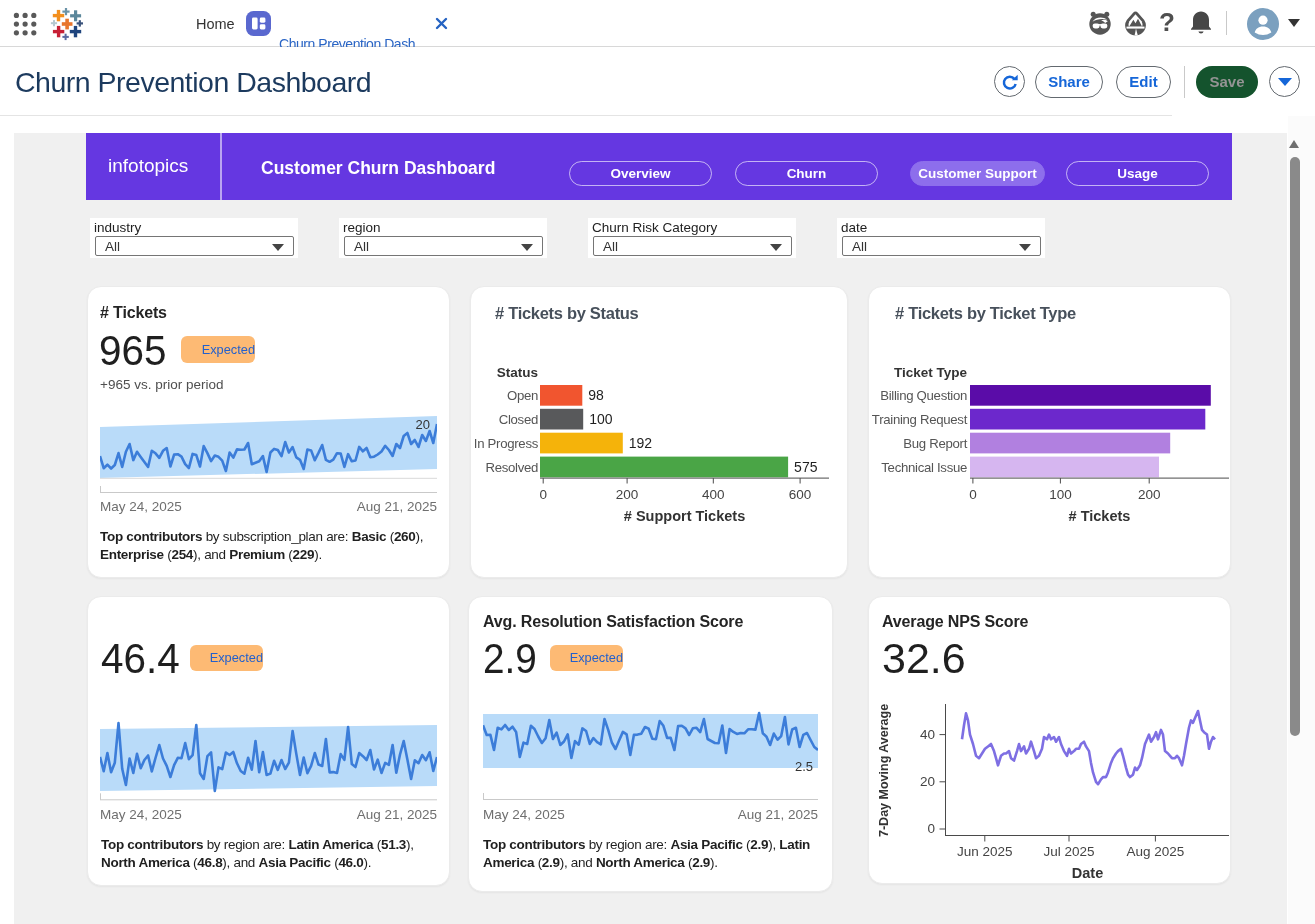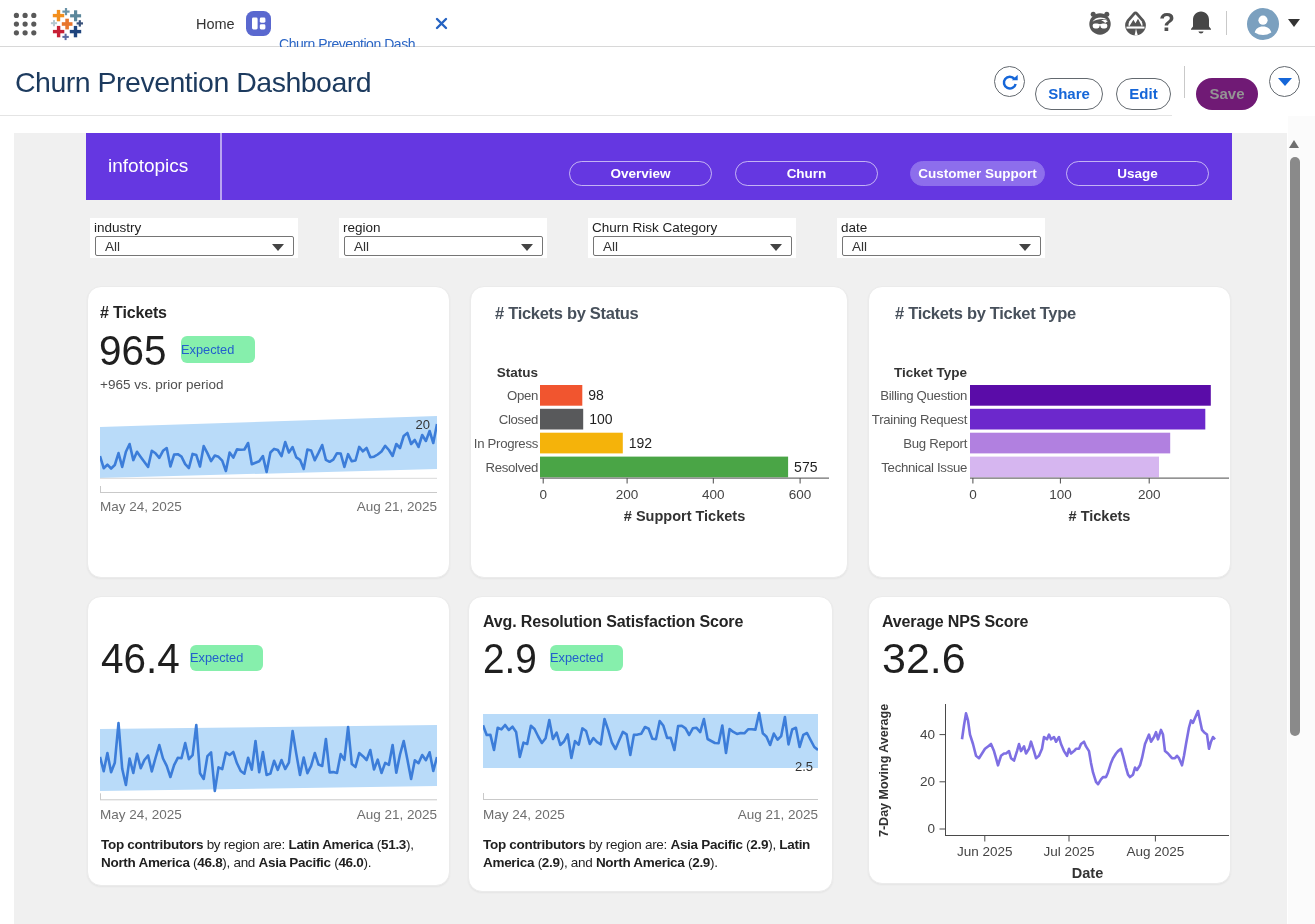--- a/index.html
+++ b/index.html
@@ -8,42 +8,42 @@
 #page { position:relative; width:1315px; height:924px;padding-left:17px; }
 
 #topbar { position:absolute; left:0; top:0; width:1315px; height:47px; background:#fff; border-bottom:1px solid #d8d8d8; }
 #home { position:absolute; left:196px; top:16px; font-size:14.5px; color:#333; }
 #tabtxt { position:absolute; left:279px; top:15px; font-size:14px; letter-spacing:-0.45px; color:#2a65c5;margin-top:21px; }
 #underline { position:absolute; left:237px; top:47px; width:220px; height:4px; background:#2061c3; border-radius:2px; }
 
 #titlebar { position:absolute; left:0; top:47px; width:1172px; height:69px; background:#fff; border-bottom:1px solid #e4e4e4; }
 #title { position:absolute; left:15px; top:19px; font-size:28.5px; color:#1c3a5e; letter-spacing:-0.5px; }
 .pillbtn { position:absolute; top:19px; height:32px; border:1px solid #63696f; border-radius:16px; background:#fff;
-  color:#1566d8; font-size:15px; font-weight:bold; text-align:center; line-height:30px;margin-top:12px; }
+  color:#1566d8; font-size:15px; font-weight:bold; text-align:center; line-height:30px; }
 .circbtn { position:absolute; top:19px; width:31px; height:31px; border:1px solid #63696f; border-radius:50%; background:#fff; }
 
 #vizbg { position:absolute; left:14px; top:133px; width:1273px; height:791px; background:#f0f0f0; }
 #sbtrack { position:absolute; left:1288px; top:116px; width:27px; height:808px; background:#fbfbfb; }
 #sbthumb { position:absolute; left:1290px; top:157px; width:10px; height:579px; background:#8a8a8a; border-radius:5px; }
 
 #banner { position:absolute; left:86px; top:133px; width:1146px; height:67px; background:#6537e1; }
 .npill { position:absolute; top:28px; height:25px; border:1px solid rgba(255,255,255,0.62); border-radius:13px;
   color:#fff; font-size:13.5px; font-weight:bold; text-align:center; line-height:24px; }
 
 .fbox { position:absolute; top:218px; width:208px; height:40px; background:#fff; }
 .flabel { position:absolute; left:4px; top:2px; font-size:13.5px; color:#222; }
 .fsel { position:absolute; left:5px; top:18px; width:199px; height:20px; border:1px solid #757575; border-radius:2px; background:#fff; }
 .fsel span { position:absolute; left:9px; top:2px; font-size:13.5px; color:#333; }
 .fsel .tri { position:absolute; right:9px; top:7px; width:0; height:0; border-left:6.5px solid transparent; border-right:6.5px solid transparent; border-top:7px solid #444; }
 
 .card { position:absolute; background:#fff; border:1px solid #ebebeb; border-radius:14px; box-shadow:0 1px 2px rgba(0,0,0,0.05); }
 .h1c { position:absolute; font-size:16px; font-weight:bold; letter-spacing:-0.15px; color:#242424; }
 .h2c { position:absolute; font-size:16.5px; font-weight:bold; letter-spacing:-0.3px; color:#47505b; }
 .bignum { position:absolute; font-size:43px; color:#1f1f1f; line-height:1; }
-.exp { position:absolute; width:74px; height:27px; background:#86efac; border-radius:6px; color:#2360cc; font-size:12.8px; text-align:left; line-height:27px; }
+.exp { position:absolute; width:74px; height:27px; background:#fdba74; border-radius:6px; color:#2360cc; font-size:12.8px; text-align:right; line-height:27px; }
 .sub { position:absolute; font-size:13.5px; color:#4f4f4f; }
 .dates { position:absolute; font-size:13.5px; color:#6f6f6f; }
 .dates .r { float:right; }
 .contrib { position:absolute; font-size:13.5px; letter-spacing:-0.3px; line-height:17.6px; color:#1f1f1f; }
 svg text { font-family:"Liberation Sans",sans-serif; }
 </style>
 </head>
 <body>
 <div id="page">
 
@@ -130,33 +130,34 @@
 <div id="titlebar">
   <div id="title">Churn Prevention Dashboard</div>
   <div class="circbtn" style="left:994px"></div>
   <svg class="abs" style="left:1001px;top:27px" width="18" height="18" viewBox="0 0 18 18">
     <path d="M13.4 4.9 A5.9 5.9 0 1 0 14.6 9.9" fill="none" stroke="#1566d8" stroke-width="2.5"></path>
     <polygon points="10.9,6.3 16.7,6.3 16.7,0.7" fill="#1566d8"></polygon>
   </svg>
   <div class="pillbtn" style="left:1035px;width:68px">Share</div>
   <div class="pillbtn" style="left:1116px;width:55px">Edit</div>
   <div class="abs" style="left:1184px;top:19px;width:1px;height:32px;background:#c9c9c9"></div>
-  <div class="pillbtn" style="left:1196px;width:62px;background:#701a75;border:none;color:#949494;line-height:32px">Save</div>
+  <div class="pillbtn" style="left:1196px;width:62px;background:#14532d;border:none;color:#949494;line-height:32px">Save</div>
   <div class="circbtn" style="left:1269px"></div>
   <div class="abs" style="left:1278px;top:31px;width:0;height:0;border-left:7px solid transparent;border-right:7px solid transparent;border-top:8.5px solid #1566d8"></div>
 </div>
 
 <div id="vizbg"></div>
 <div id="sbtrack"></div>
 <div class="abs" style="left:1289px;top:140px;width:0;height:0;border-left:5.5px solid transparent;border-right:5.5px solid transparent;border-bottom:8px solid #707070"></div>
 <div id="sbthumb"></div>
 
 <div id="banner">
   <div class="abs" style="left:22px;top:22px;font-size:19px;color:#fff;">infotopics</div>
   <div class="abs" style="left:134px;top:0px;width:1.5px;height:67px;background:rgba(255,255,255,0.55)"></div>
+  <div class="abs" style="left:175px;top:25px;font-size:17.5px;font-weight:bold;letter-spacing:0px;color:#fff;">Customer Churn Dashboard</div>
   <div class="npill" style="left:483px;width:143px">Overview</div>
   <div class="npill" style="left:649px;width:143px">Churn</div>
   <div class="npill" style="left:824px;width:135px;background:#8d6eec;border-color:#8d6eec">Customer Support</div>
   <div class="npill" style="left:980px;width:143px">Usage</div>
 </div>
 
 <div class="fbox" style="left:90px">
       <div class="flabel">industry</div>
   <div class="fsel">
         <span>All</span>
@@ -192,20 +193,21 @@
 <div class="sub" style="left:100px;top:377px">+965 vs. prior period</div>
 <svg class="abs" style="left:100px;top:410px" width="337" height="90" viewBox="0 0 337 90">
   <polygon points="0,17 337,6 337,59 0,68" fill="#b9dbf9"></polygon>
   <line x1="0" y1="68.3" x2="337" y2="68.3" stroke="#d9d9d9" stroke-width="1"></line>
   <polyline points="0.0,46.1 3.7,58.2 7.4,54.7 11.1,58.5 14.8,55.0 18.5,43.1 22.2,56.9 25.9,41.7 29.6,34.0 33.3,50.1 37.0,41.8 40.7,47.0 44.4,52.1 48.1,57.0 51.8,40.7 55.5,43.3 59.3,47.8 63.0,40.8 66.7,38.0 70.4,56.5 74.1,44.6 77.8,44.2 81.5,46.6 85.2,54.1 88.9,58.0 92.6,43.9 96.3,45.1 100.0,56.5 103.7,36.0 107.4,43.1 111.1,51.1 114.8,45.5 118.5,46.8 122.2,50.6 125.9,61.0 129.6,42.5 133.3,47.6 137.0,39.4 140.7,39.7 144.4,39.5 148.1,33.0 151.8,54.2 155.5,52.7 159.2,51.2 162.9,46.1 166.6,62.0 170.4,42.5 174.1,38.9 177.8,40.0 181.5,46.1 185.2,32.0 188.9,42.5 192.6,37.1 196.3,47.4 200.0,49.8 203.7,59.0 207.4,39.6 211.1,40.4 214.8,50.2 218.5,42.9 222.2,35.0 225.9,49.9 229.6,51.8 233.3,49.6 237.0,43.2 240.7,43.6 244.4,57.0 248.1,44.2 251.8,51.3 255.5,50.5 259.2,36.9 262.9,41.3 266.6,38.0 270.3,47.3 274.0,46.7 277.7,44.5 281.5,41.5 285.2,35.8 288.9,40.0 292.6,46.0 296.3,34.0 300.0,38.0 303.7,26.0 307.4,23.0 311.1,34.0 314.8,30.0 318.5,37.0 322.2,25.0 325.9,31.0 329.6,21.0 333.3,33.0 337.0,14.0" fill="none" stroke="#3c7dd9" stroke-width="2.6" stroke-linejoin="round"></polyline>
   <text x="330" y="19" font-size="13" fill="#333" text-anchor="end">20</text>
   <line x1="0" y1="82.5" x2="337" y2="82.5" stroke="#c9c9c9" stroke-width="1"></line>
   <line x1="0.5" y1="76" x2="0.5" y2="82.5" stroke="#c9c9c9" stroke-width="1"></line>
 </svg>
 <div class="dates" style="left:100px;top:499px;width:337px"><span>May 24, 2025</span><span class="r">Aug 21, 2025</span></div>
+<div class="contrib" style="left:100px;top:528px;width:340px"><b>Top contributors</b> by subscription_plan are: <b>Basic</b> (<b>260</b>),<br><b>Enterprise</b> (<b>254</b>), and <b>Premium</b> (<b>229</b>).</div>
 
 <div class="card" style="left:470px;top:286px;width:378px;height:292px"></div>
 <div class="h2c" style="left:495px;top:304px"># Tickets by Status</div>
 <svg class="abs" style="left:470px;top:360px" width="378" height="175" viewBox="0 0 378 175">
   <text x="68" y="17" font-size="13.5" font-weight="bold" fill="#333" text-anchor="end">Status</text>
   <text x="68" y="40" font-size="13.2" letter-spacing="-0.3" fill="#555" text-anchor="end">Open</text>
   <text x="68" y="64" font-size="13.2" letter-spacing="-0.3" fill="#555" text-anchor="end">Closed</text>
   <text x="68" y="88" font-size="13.2" letter-spacing="-0.3" fill="#555" text-anchor="end">In Progress</text>
   <text x="68" y="112" font-size="13.2" letter-spacing="-0.3" fill="#555" text-anchor="end">Resolved</text>
   <rect x="70" y="25" width="42.3" height="20.7" fill="#f1552f"></rect>

